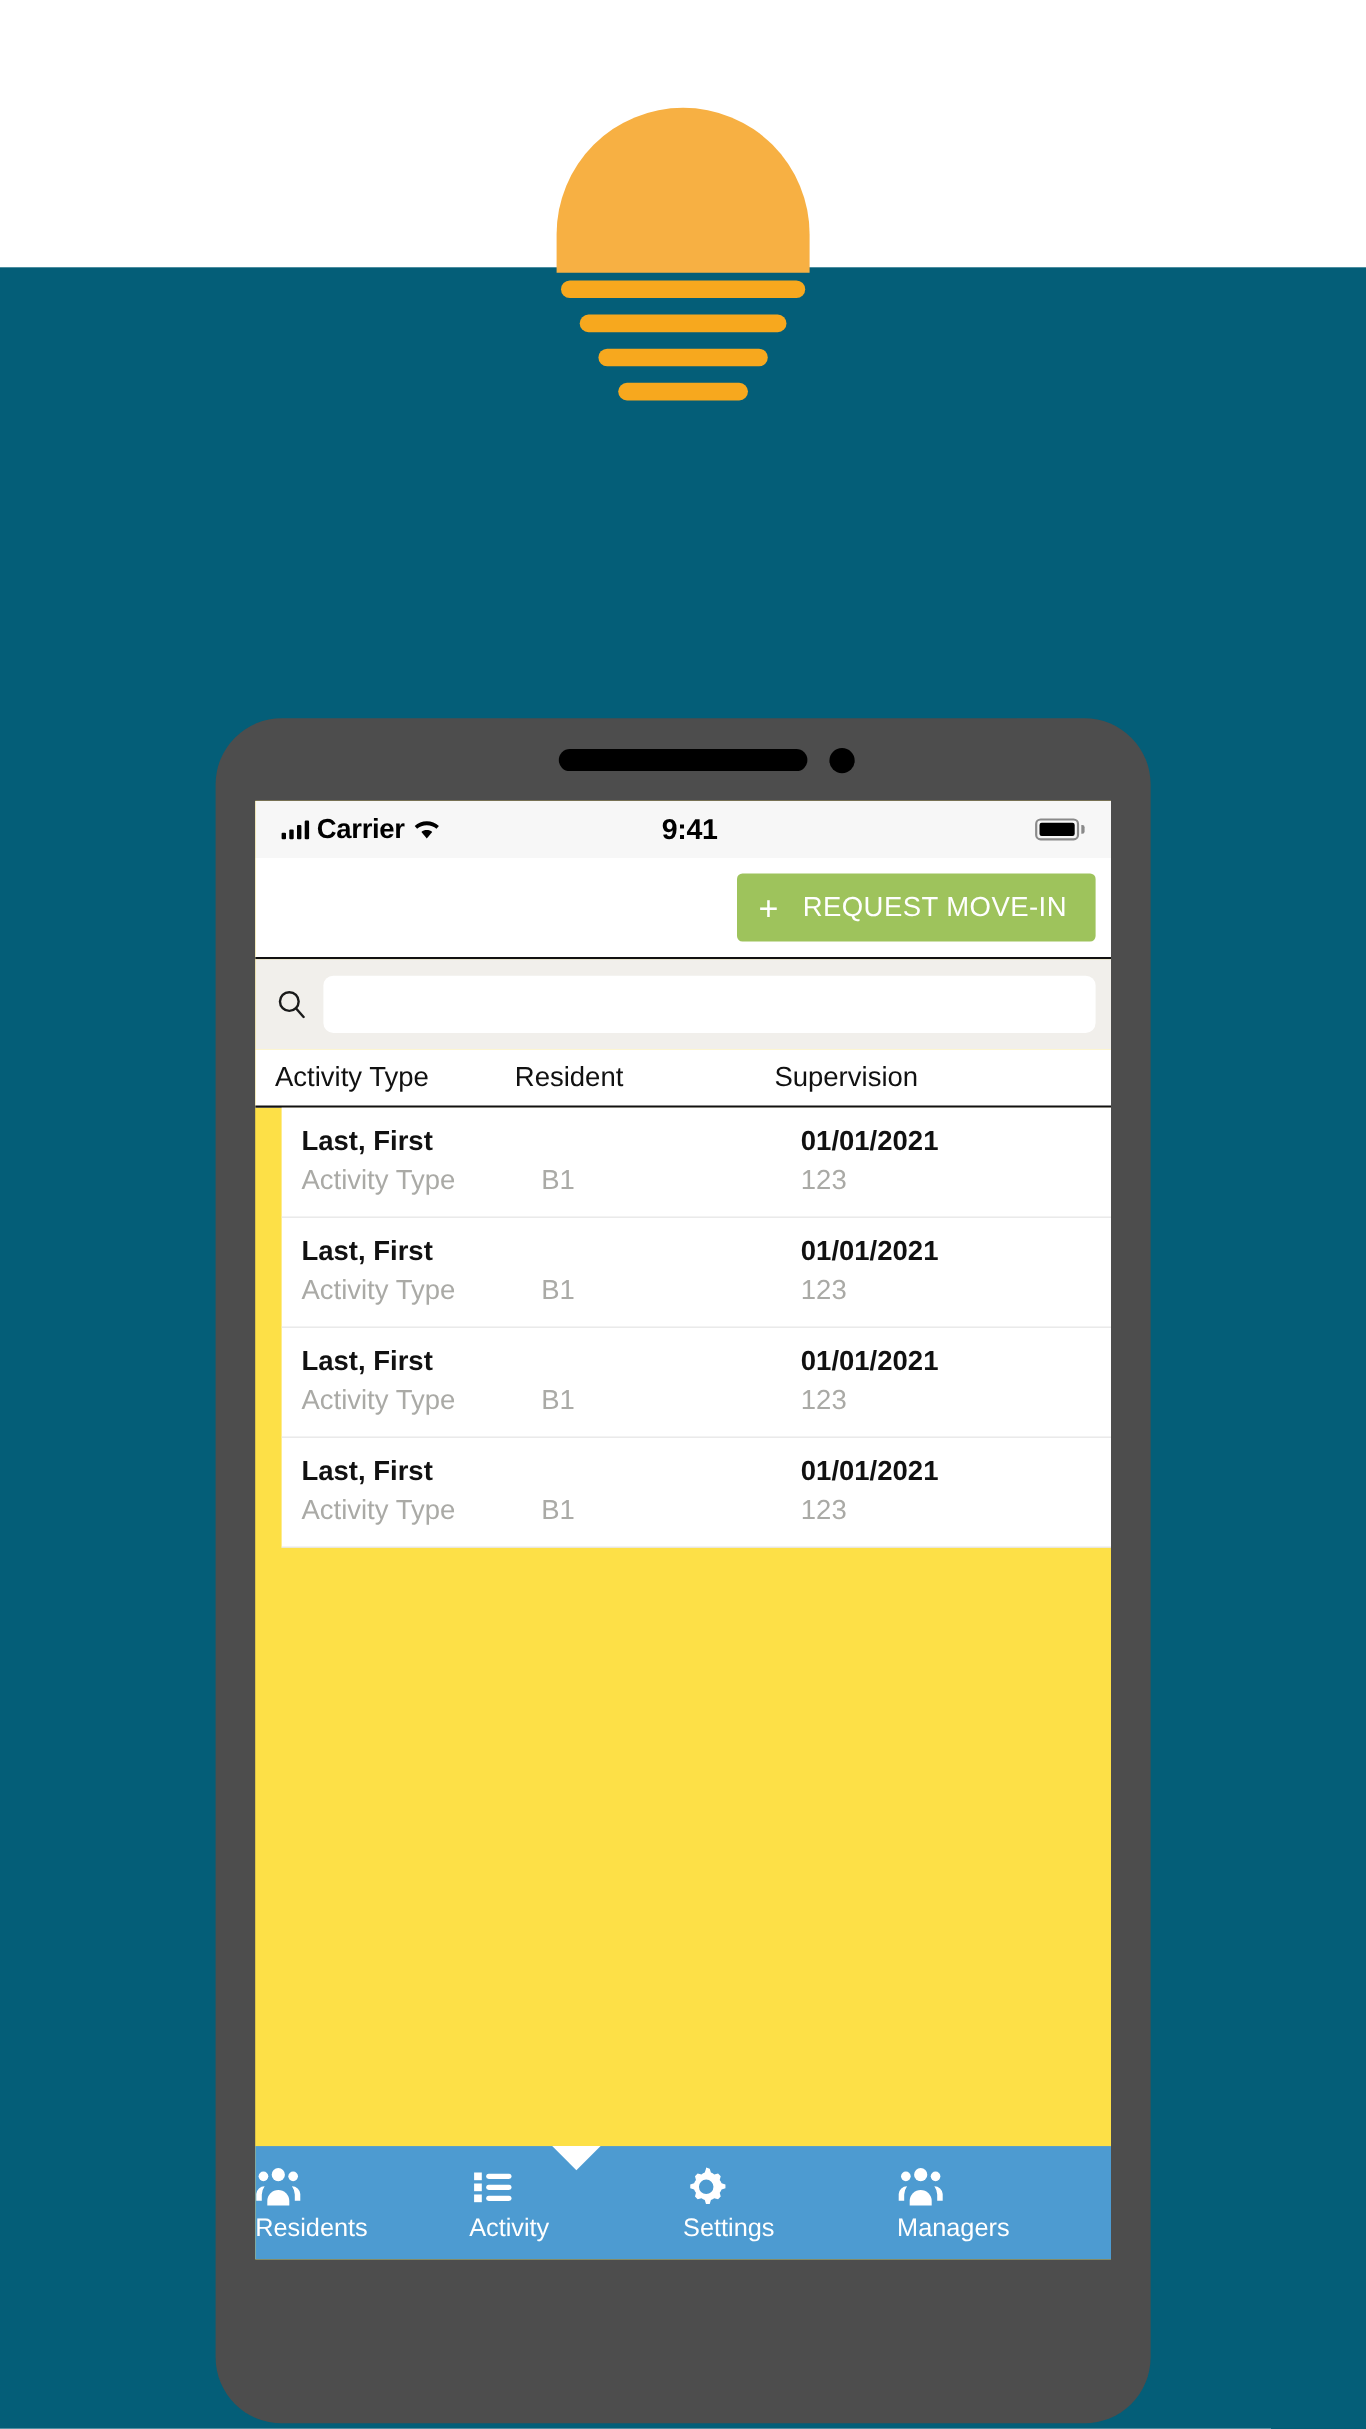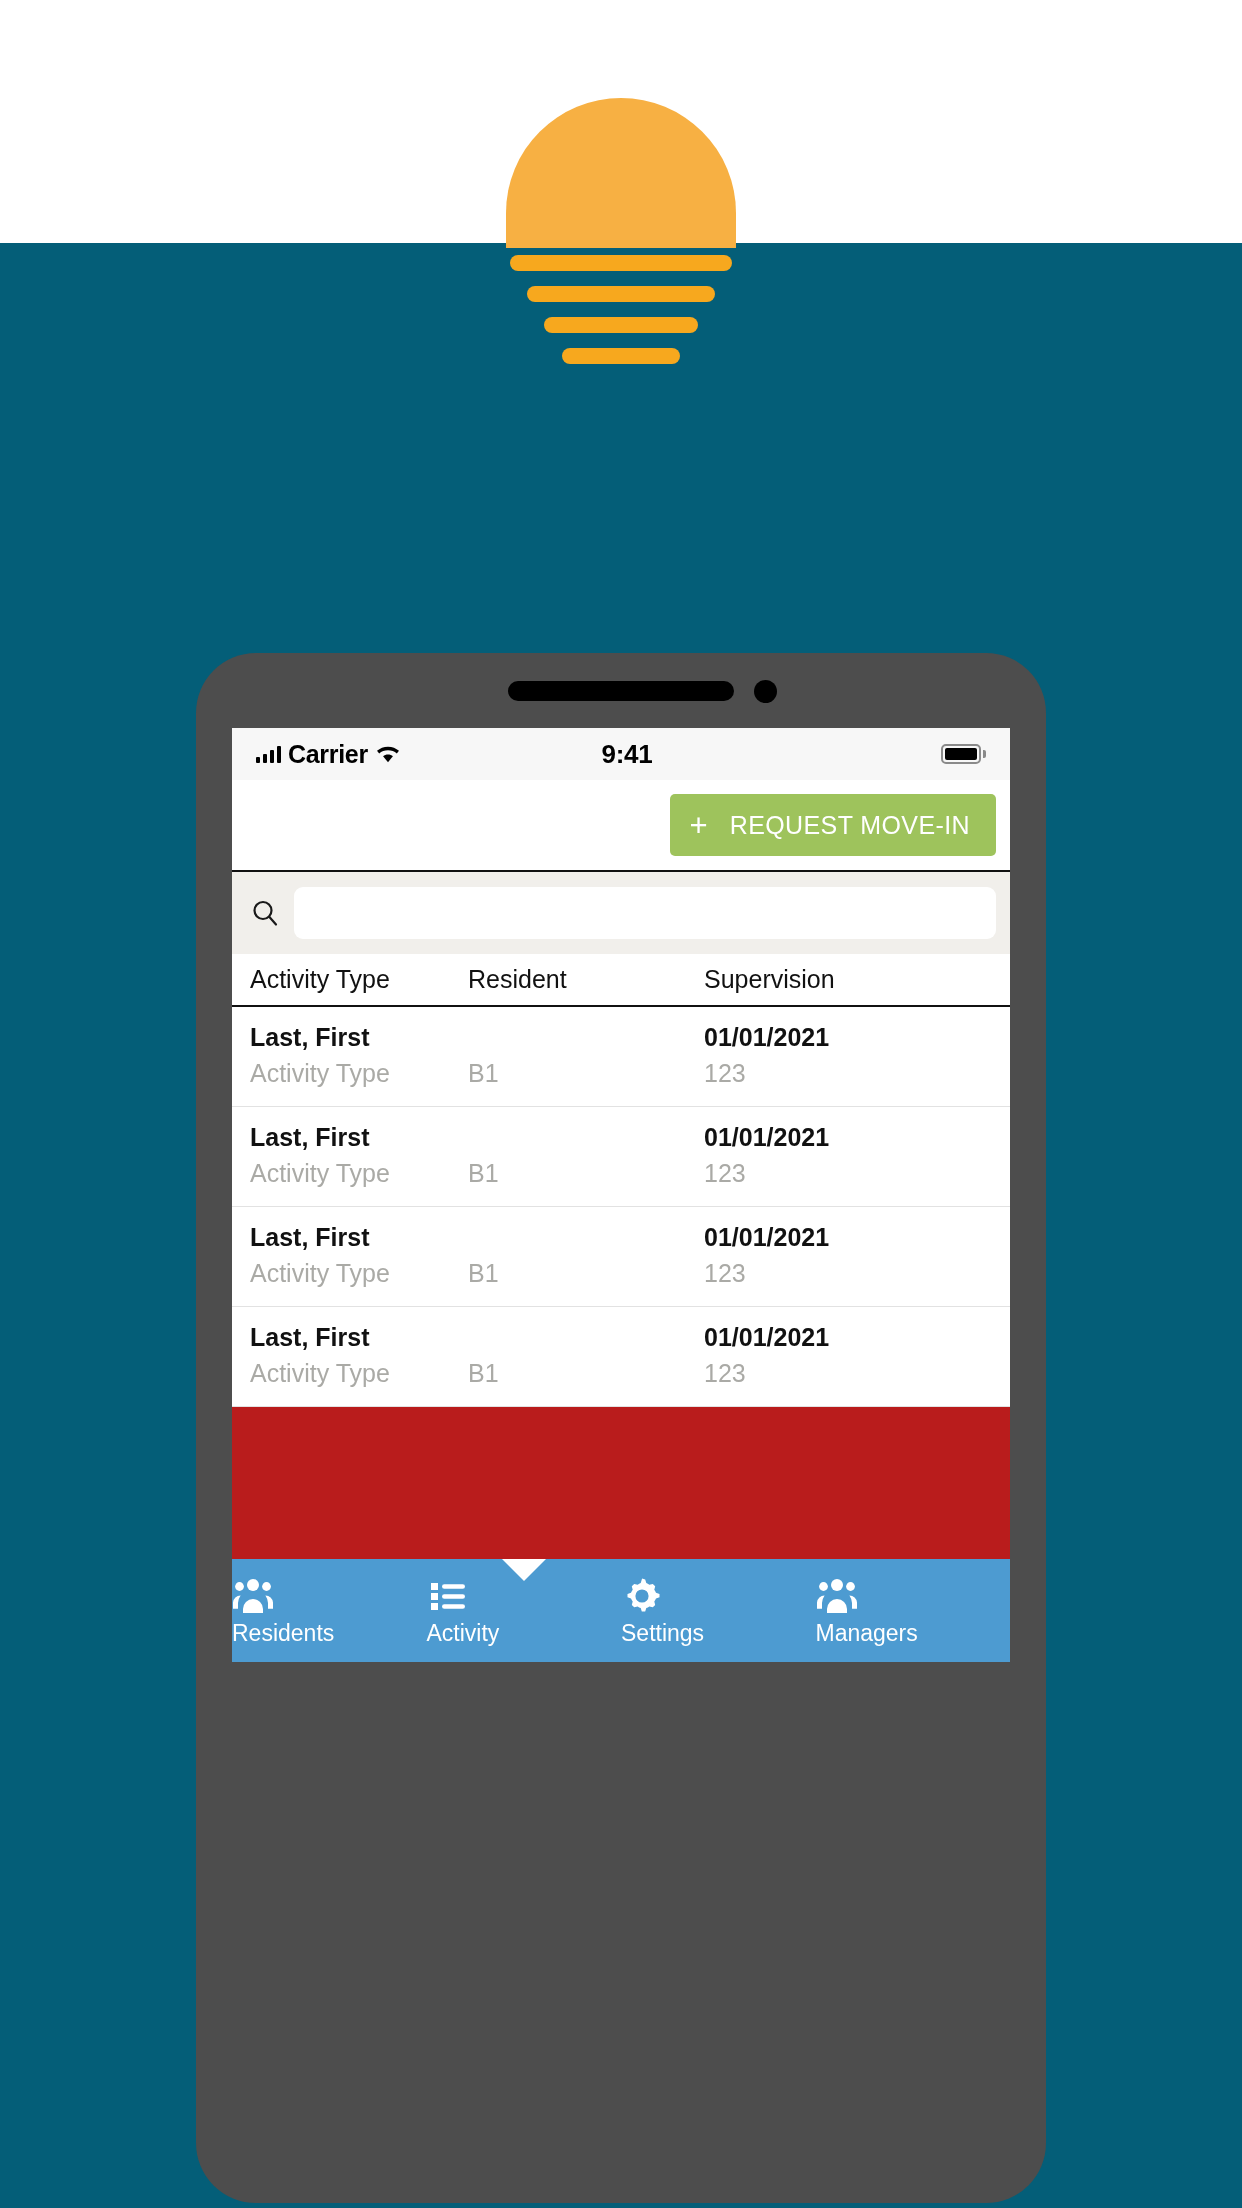--- a/index.html
+++ b/index.html
@@ -47,22 +47,22 @@
   }
   #phone-speaker {
     position:absolute; left:312px; top:28px; width:226px; height:20px;
     background:#000; border-radius:10px;
   }
   #phone-camera {
     position:absolute; left:558px; top:27px; width:23px; height:23px;
     background:#000; border-radius:50%;
   }
   #phone-screen {
-    position:absolute; left:36px; top:75px; width:778px; height:934px;
-    background:#b91c1c; overflow:hidden;
+    position:absolute; left:36px; top:75px; width:778px; height:1326px;
+    background:#fde047; overflow:hidden;
   }
 
   
   #status-bar {
     height:52px; background:#f7f7f7; position:relative;
     display:flex; align-items:center;
   }
   #status-left {
     position:absolute; left:24px; display:flex; align-items:center; gap:7px;
   }
@@ -122,21 +122,21 @@
   #table-header {
     background:#ffffff; border-bottom:2px solid #111;
     padding:10px 14px 10px 18px;
   }
   .hdr-line { display:flex; font-size:25px; color:#111; line-height:1.22; }
   .col-a { width:218px; flex:0 0 218px; }
   .col-b { width:236px; flex:0 0 236px; }
   .col-c { flex:1; }
 
   
-  #table-body { background:#ffffff; }
+  #table-body { background:#ffffff;margin-left:24px; }
   .table-row {
     padding:14px 14px 16px 18px;
     border-bottom:1px solid #e2e2e2;
     cursor:pointer;
   }
   .row-line { display:flex; line-height:1.3; }
   .row-line.primary { font-size:25px; font-weight:700; color:#111; }
   .row-line.secondary { font-size:25px; font-weight:400; color:#aaaaa6; margin-top:4px; }
 
   

